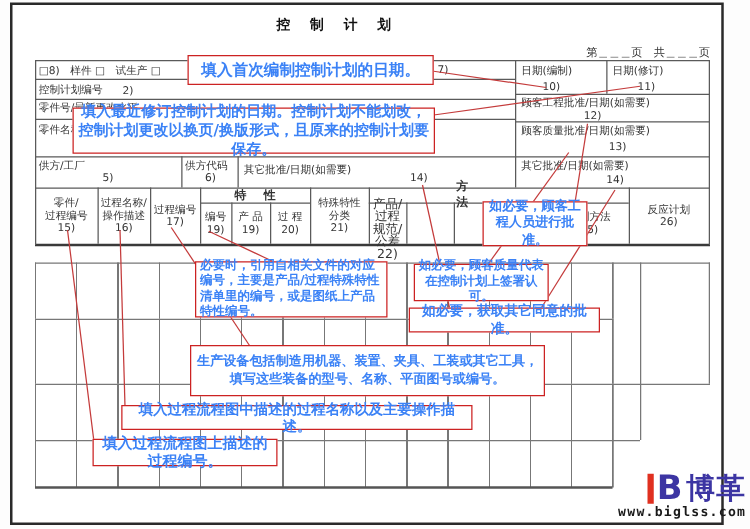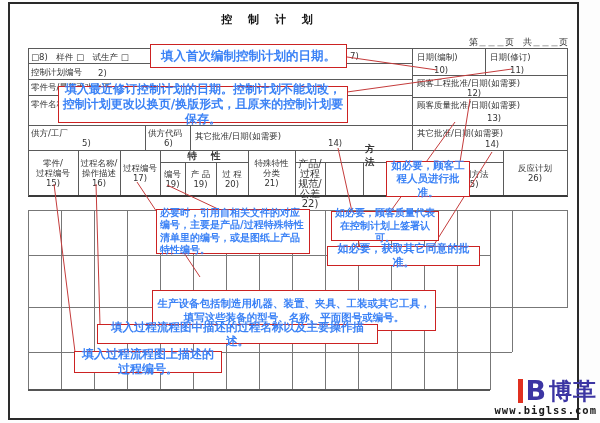--- a/index.html
+++ b/index.html
@@ -185,21 +185,21 @@
       <line x1="75" y1="352" x2="54" y2="184"></line>
     </g>
   </svg>
 
   <div class="anno" style="left:150px;top:44px;width:197px;height:24px;font-size:12.5px">填入首次编制控制计划的日期。</div>
   <div class="anno" style="left:58px;top:86px;width:290px;height:37px;font-size:12px">填入最近修订控制计划的日期。控制计划不能划改，控制计划更改以换页/换版形式，且原来的控制计划要保存。</div>
   <div class="anno" style="left:386px;top:161px;width:84px;height:36px;font-size:10.5px">如必要，顾客工程人员进行批准。</div>
   <div class="anno" style="left:156px;top:209px;width:154px;height:45px;font-size:10px;text-align:left">必要时，引用自相关文件的对应编号，主要是产品/过程特殊特性清单里的编号，或是图纸上产品特性编号。</div>
   <div class="anno" style="left:327px;top:246px;width:153px;height:20px;font-size:11px">如必要，获取其它同意的批准。</div>
   <div class="anno" style="left:331px;top:211px;width:108px;height:30px;font-size:10px">如必要，顾客质量代表在控制计划上签署认可。</div>
-  <div class="anno" style="left:152px;top:290px;width:284px;height:41px;font-size:10.5px">生产设备包括制造用机器、装置、夹具、工装或其它工具，填写这些装备的型号、名称、平面图号或编号。</div>
+  <div class="anno" style="left:152px;top:276px;width:284px;height:41px;font-size:10.5px">生产设备包括制造用机器、装置、夹具、工装或其它工具，填写这些装备的型号、名称、平面图号或编号。</div>
   <div class="anno" style="left:97px;top:324px;width:281px;height:20px;font-size:11.5px">填入过程流程图中描述的过程名称以及主要操作描述。</div>
   <div class="anno" style="left:74px;top:351px;width:148px;height:22px;font-size:12px">填入过程流程图上描述的过程编号。</div>
 
   <div id="logo">
     <div class="logo-row">
       <span class="logo-b">B</span>
       <span class="logo-name">博革</span>
     </div>
     <div class="logo-url">www.biglss.com</div>
   </div>

